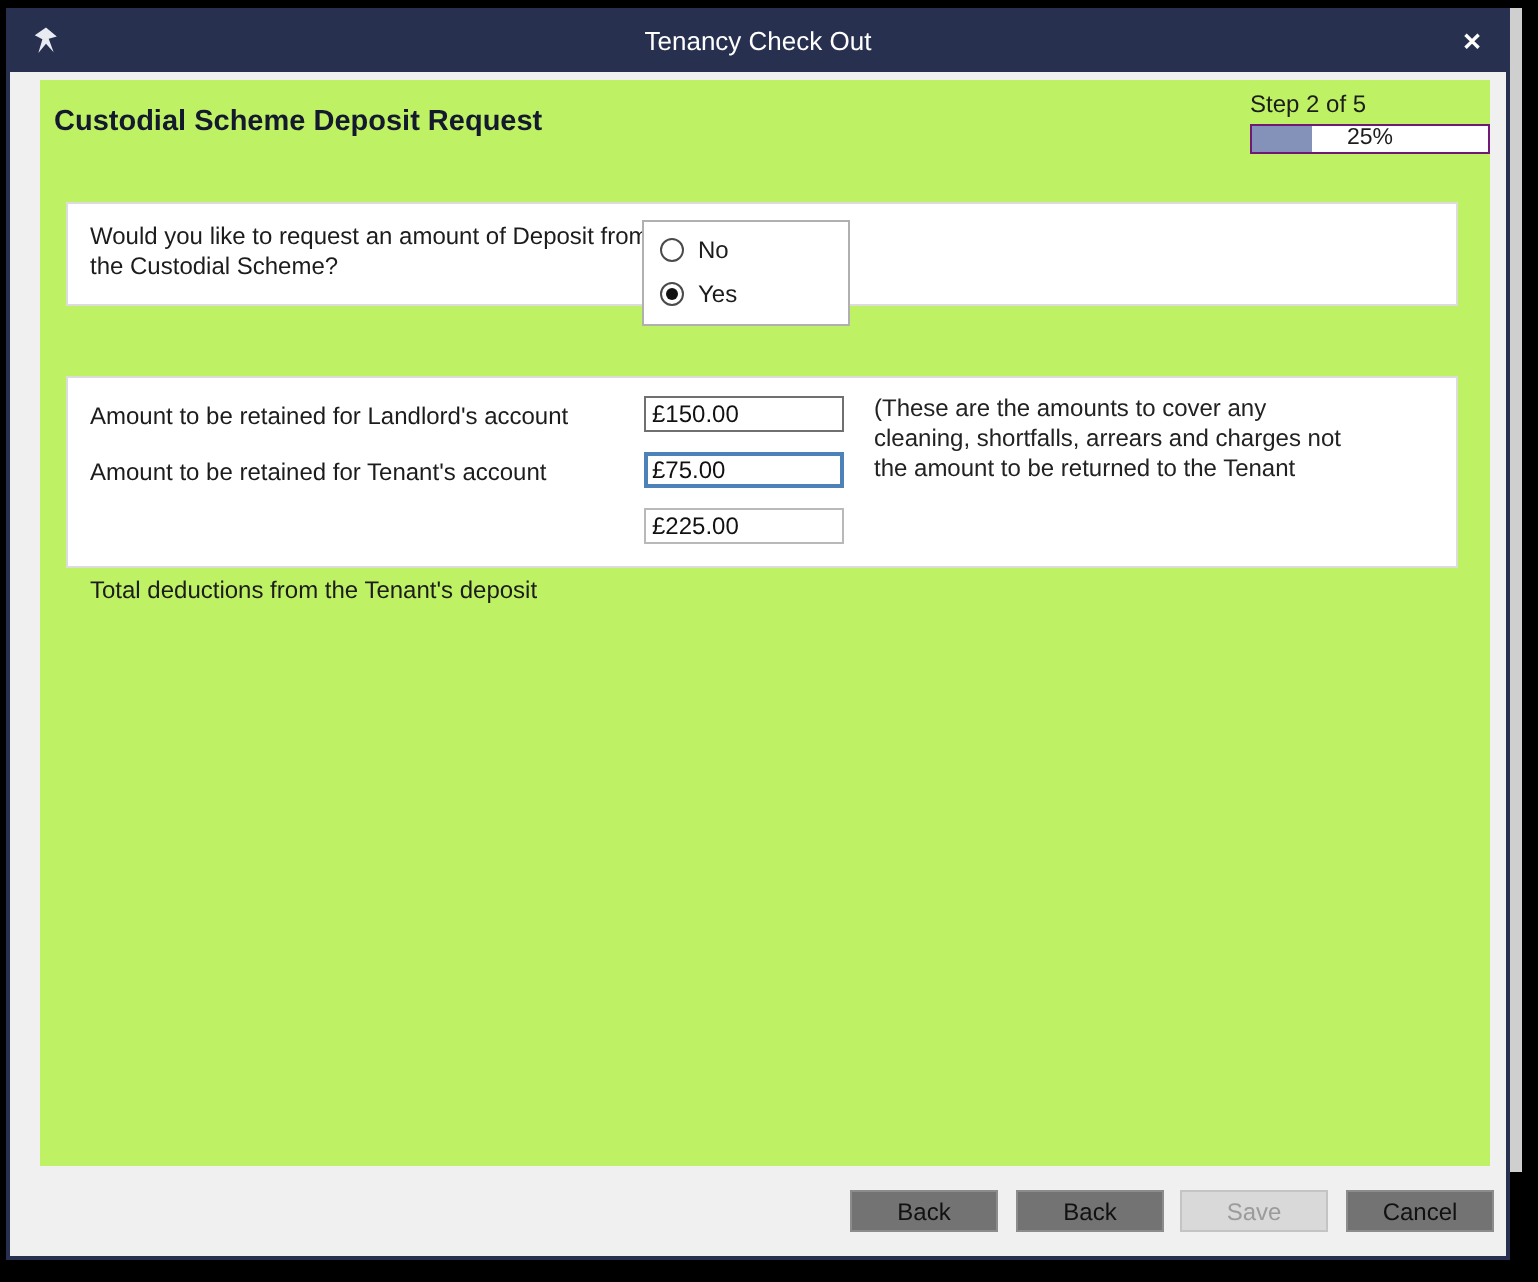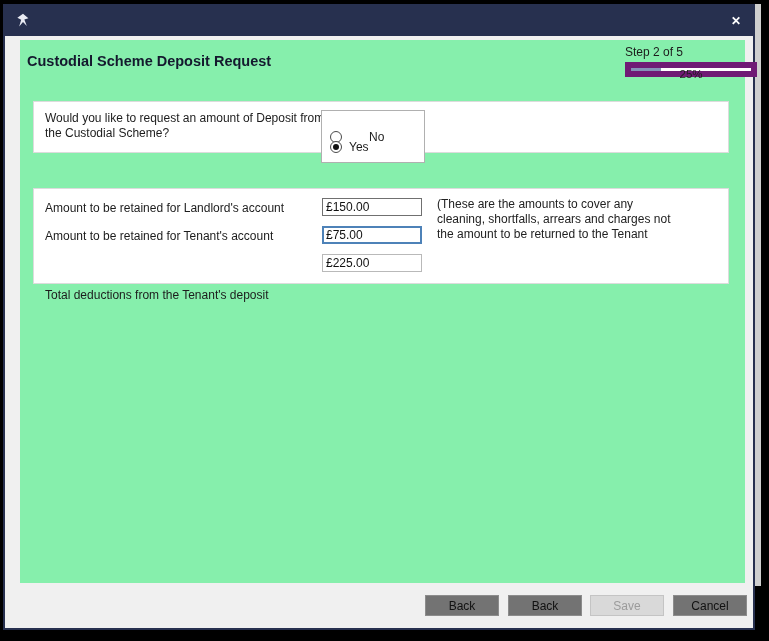--- a/index.html
+++ b/index.html
@@ -12,39 +12,39 @@
   
   .window{position:absolute;left:3px;top:4px;width:752px;height:626px;box-sizing:border-box;
           border:2px solid #27304f;background:#f0f0f0;}
 
   .titlebar{position:absolute;left:0;top:0;right:0;height:30px;background:#27304f;}
   .titlebar .app-icon{position:absolute;left:9px;top:6px;width:18px;height:18px;}
   .titlebar .title{position:absolute;left:0;right:0;top:7px;text-align:center;color:#fff;font-size:13px;}
   .titlebar .close{position:absolute;right:12px;top:7px;color:#fff;font-size:12px;font-weight:bold;
                    cursor:default;line-height:16px;}
 
-  .white-panel{position:absolute;left:15px;top:34px;width:725px;height:543px;background:#86efac;}
+  .white-panel{position:absolute;left:15px;top:34px;width:725px;height:543px;background:#bef264;}
 
   .heading{position:absolute;left:7px;top:13px;font-size:14.5px;font-weight:bold;color:#14192e;}
   .step-label{position:absolute;left:605px;top:5px;font-size:12px;text-align:center;}
-  .progress{position:absolute;left:605px;top:22px;width:132px;height:15px;box-sizing:border-box;
-            border:6px solid #701a75;background:#fff;}
+  .progress{position:absolute;left:605px;top:22px;width:120px;height:15px;box-sizing:border-box;
+            border:1px solid #701a75;background:#fff;}
   .progress-fill{position:absolute;left:0;top:0;bottom:0;background:#8491b8;width:25%;}
   .progress-text{position:absolute;left:0;right:0;top:0;text-align:center;font-size:11.5px;line-height:13px;}
 
   .group{position:absolute;left:13px;width:696px;box-sizing:border-box;border:1px solid #dcdcdc;background:#fff;}
   .group1{top:61px;height:52px;}
   .group2{top:148px;height:96px;}
 
   .question{position:absolute;left:11px;top:9px;font-size:12px;line-height:15px;}
 
   .radio-box{position:absolute;left:287px;top:8px;width:104px;height:53px;box-sizing:border-box;
              border:1px solid #b0b0b0;background:#fff;}
   .radio-row{position:absolute;left:8px;height:14px;font-size:12px;display:flex;align-items:center;cursor:default;}
-  .radio-row.r0{top:19px;gap:20px;}
+  .radio-row.r0{top:7px;}
   .radio-row.r1{top:29px;}
   .radio{width:12px;height:12px;border-radius:50%;border:1px solid #4a4a4a;background:#fff;
          display:inline-block;margin-right:7px;position:relative;box-sizing:border-box;}
   .radio.checked::after{content:'';position:absolute;left:2px;top:2px;width:6px;height:6px;
          border-radius:50%;background:#121212;}
 
   .field-label{position:absolute;left:11px;font-size:12px;}
   .fl0{top:12px;} .fl1{top:40px;} .fl2{top:68px;margin-top:31px;}
   .field-input{position:absolute;left:288px;width:100px;height:18px;box-sizing:border-box;
                border:1px solid #707070;font-family:"Liberation Sans",sans-serif;font-size:12px;
@@ -68,20 +68,21 @@
   <div class="right-artifact"></div>
 
   <div class="window">
 
     <div class="titlebar">
       <span class="app-icon">
         <svg width="18" height="18" viewBox="0 0 16 16">
           <path d="M8 1.5 L12.8 5.5 L9.2 6.6 L11.4 12.5 L8 8.8 L4.6 12.9 L6.4 6.8 L3 5 Z" fill="#e9ebf3"></path>
         </svg>
       </span>
+      <span class="title">Tenancy Check Out</span>
       <span class="close">✕</span>
     </div>
 
     <div class="white-panel">
 
       <div class="heading">Custodial Scheme Deposit Request</div>
 
       <div class="step-label">Step 2 of 5</div>
       <div class="progress">
         <div class="progress-fill" style="width: 25%;"></div>

